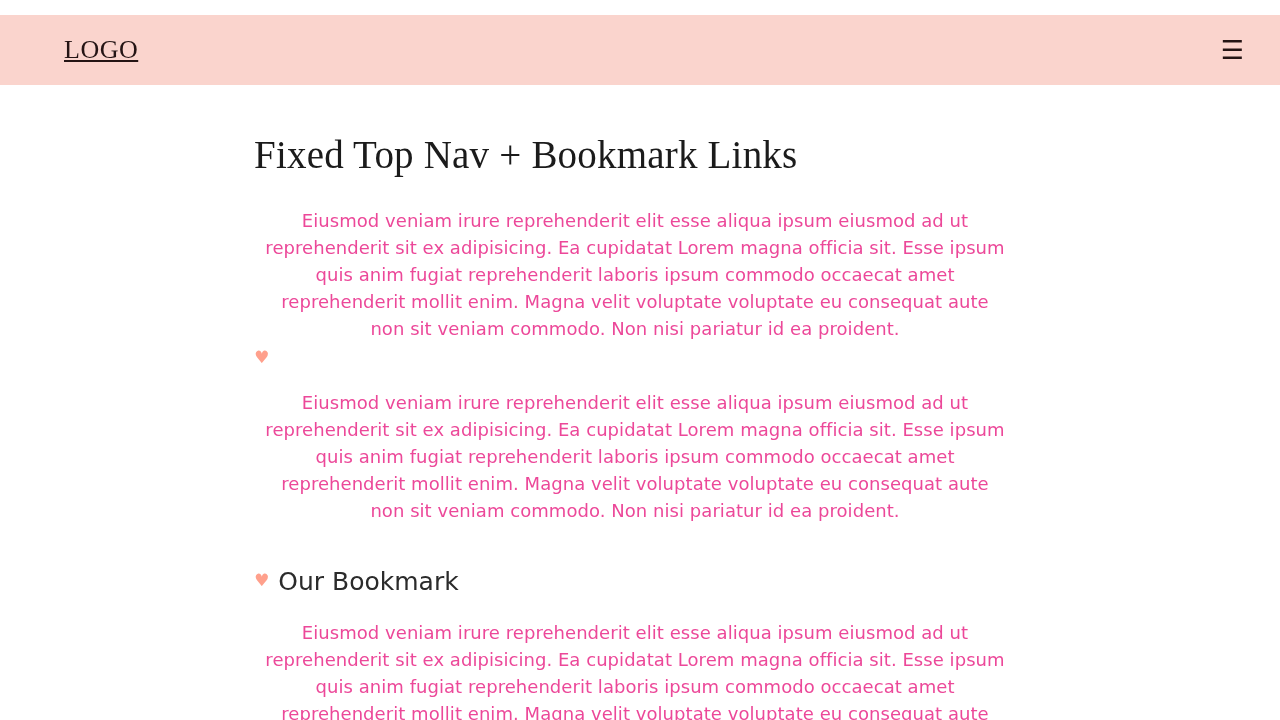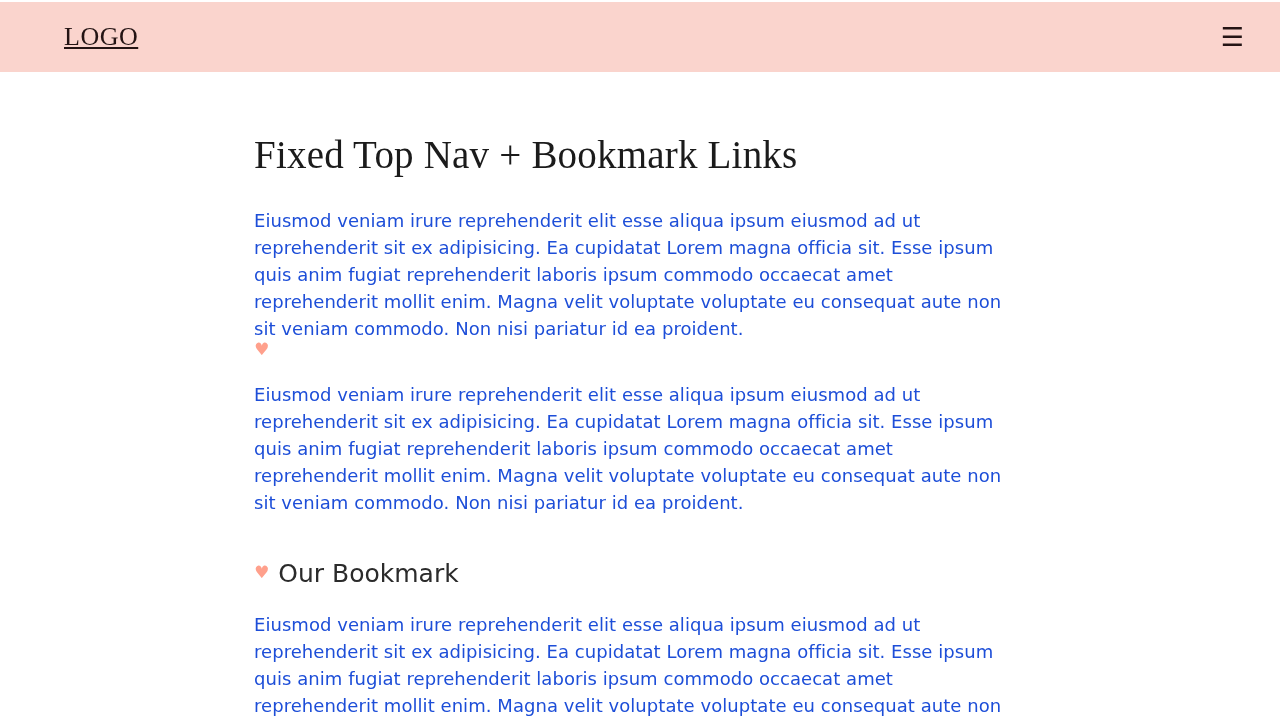--- a/index.html
+++ b/index.html
@@ -13,21 +13,21 @@
     background: #ffffff;
   }
   body {
     font-family: "DejaVu Sans", "Liberation Sans", sans-serif;
     -webkit-font-smoothing: antialiased;
   }
 
   
   .topnav {
     position: absolute;
-    top: 2px;
+    top: 15px;
     left: 0;
     width: 1280px;
     height: 70px;
     background: #fad4cd;
     display: flex;
     align-items: center;
     justify-content: space-between;
     padding: 0 24px 0 64px;
     z-index: 50;
   }
@@ -99,23 +99,24 @@
     line-height: 1;
     display: inline-block;
     transform: translateY(-1px);
     flex: 0 0 auto;
   }
 
   p.body-text {
     font-family: "DejaVu Sans", "Liberation Sans", sans-serif;
     font-size: 18px;
     line-height: 1.5;
-    color: #1d4ed8;
-    margin: 0;
+    color: #ec4899;
+    margin: 8px;
     letter-spacing: 0.05px;
+    text-align: center;
   }
 </style>
 </head>
 <body>
 
 <header class="topnav">
   <a class="logo" href="#">LOGO</a>
   <button class="nav-toggle">☰</button>
 </header>
 

